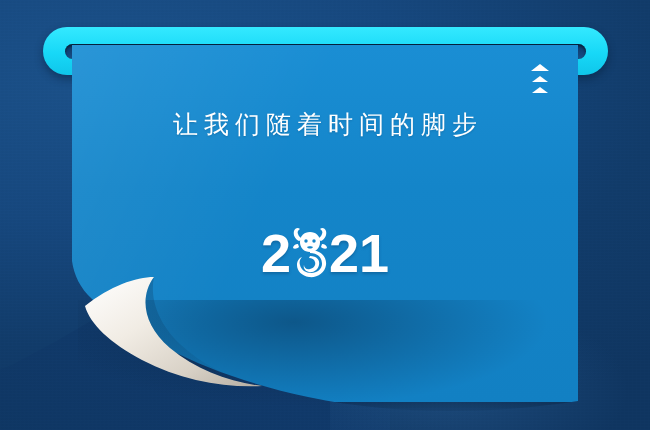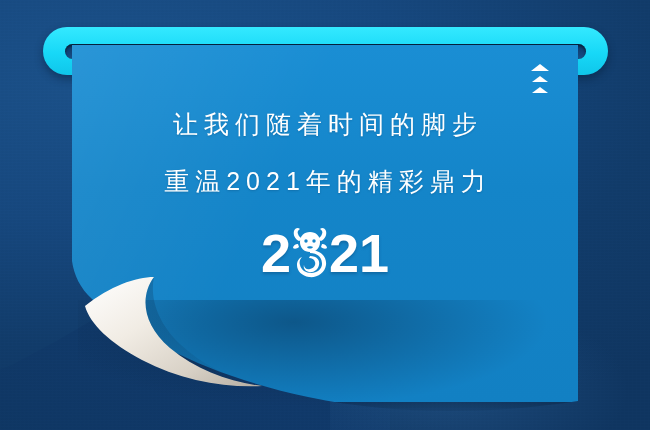--- a/index.html
+++ b/index.html
@@ -146,21 +146,20 @@
   </div>
 
   <div class="arrows">
     <div class="arrow a1"></div>
     <div class="arrow a2"></div>
     <div class="arrow a3"></div>
   </div>
 
   <div class="copy">
     <div class="line l1">让我们随着时间的脚步</div>
-    <div class="line l2">重温2021年的精彩鼎力</div>
   </div>
 
   <div class="logo">
     <span class="digit">2</span>
     <span class="ox">
       <svg width="40" height="54" viewBox="0 0 40 54" xmlns="http://www.w3.org/2000/svg">
         <g fill="#ffffff">
 
           <path d="M20,24 C31,24 37,31 36,39 C35,47 27,52 19,51 C12,50 7,45 7,39
                    C7,35 9,32 12,31 C10,33 9,36 10,39 C11,44 16,47 21,47

